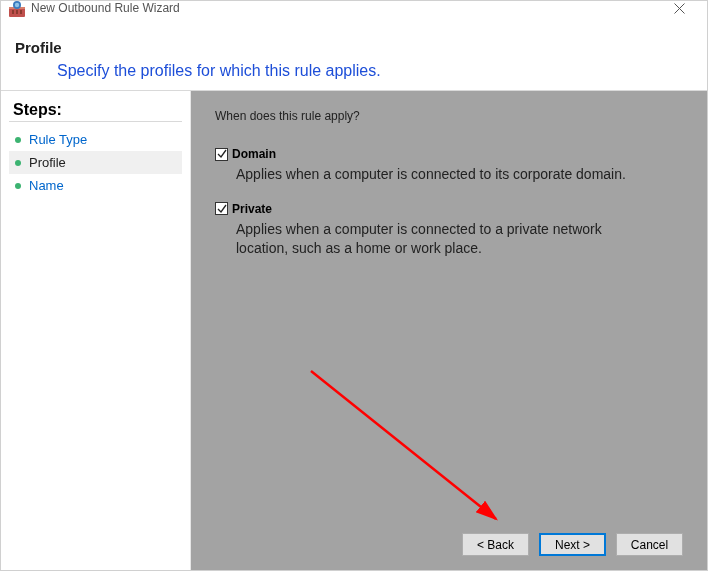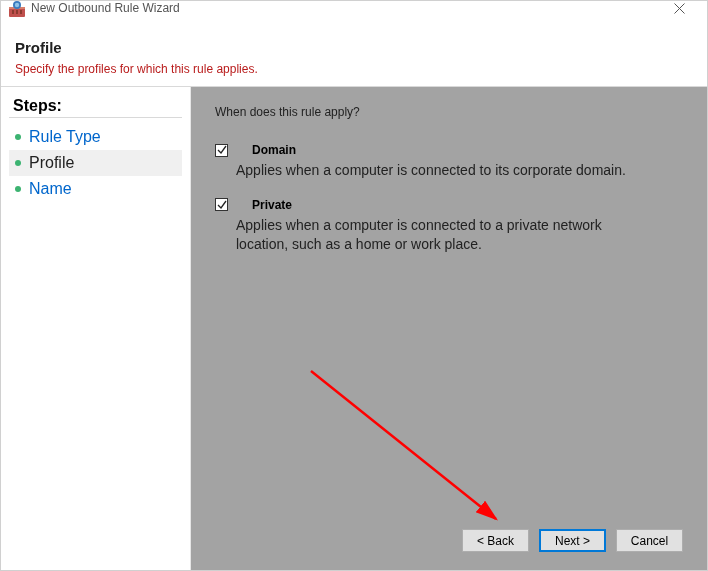--- a/index.html
+++ b/index.html
@@ -39,22 +39,23 @@
     padding: 8px 14px 10px 14px;
     border-bottom: 1px solid #d9d9d9;
   }
   .header h1 {
     font-size: 15px;
     font-weight: bold;
     color: #222;
     margin-bottom: 6px;
   }
   .header p {
-    font-size: 12px;
-    color: #b91c1c;
+    font-size: 16px;
+    color: #1d4ed8;
+    margin-left: 42px;
   }
   .body {
     display: flex;
     height: calc(100% - 30px - 56px);
   }
   .sidebar {
     width: 190px;
     padding: 8px 8px;
     border-right: 1px solid #e6e6e6;
     background: #fff;
@@ -63,21 +64,21 @@
     font-weight: bold;
     font-size: 16px;
     margin-bottom: 6px;
     padding: 2px 4px;
     border-bottom: 1px solid #d9d9d9;
   }
   .step {
     display: flex;
     align-items: center;
     padding: 4px 6px;
-    font-size: 16px;
+    font-size: 13px;
     color: #0066cc;
     cursor: pointer;
   }
   .step.current {
     background: #f0f0f0;
     color: #222;
   }
   .step .bullet {
     width: 6px; height: 6px;
     background: #3cb371;
@@ -97,21 +98,21 @@
     font-size: 12px;
     margin-bottom: 24px;
     color: #222;
   }
   .option {
     margin-bottom: 18px;
   }
   .opt-head {
     display: flex;
     align-items: center;
-    gap: 24px;
+    gap: 4px;
     margin-bottom: 4px;
   }
   .checkbox {
     width: 13px; height: 13px;
     border: 1px solid #333;
     display: inline-flex;
     align-items: center;
     justify-content: center;
     background: #fff;
     font-size: 11px;

